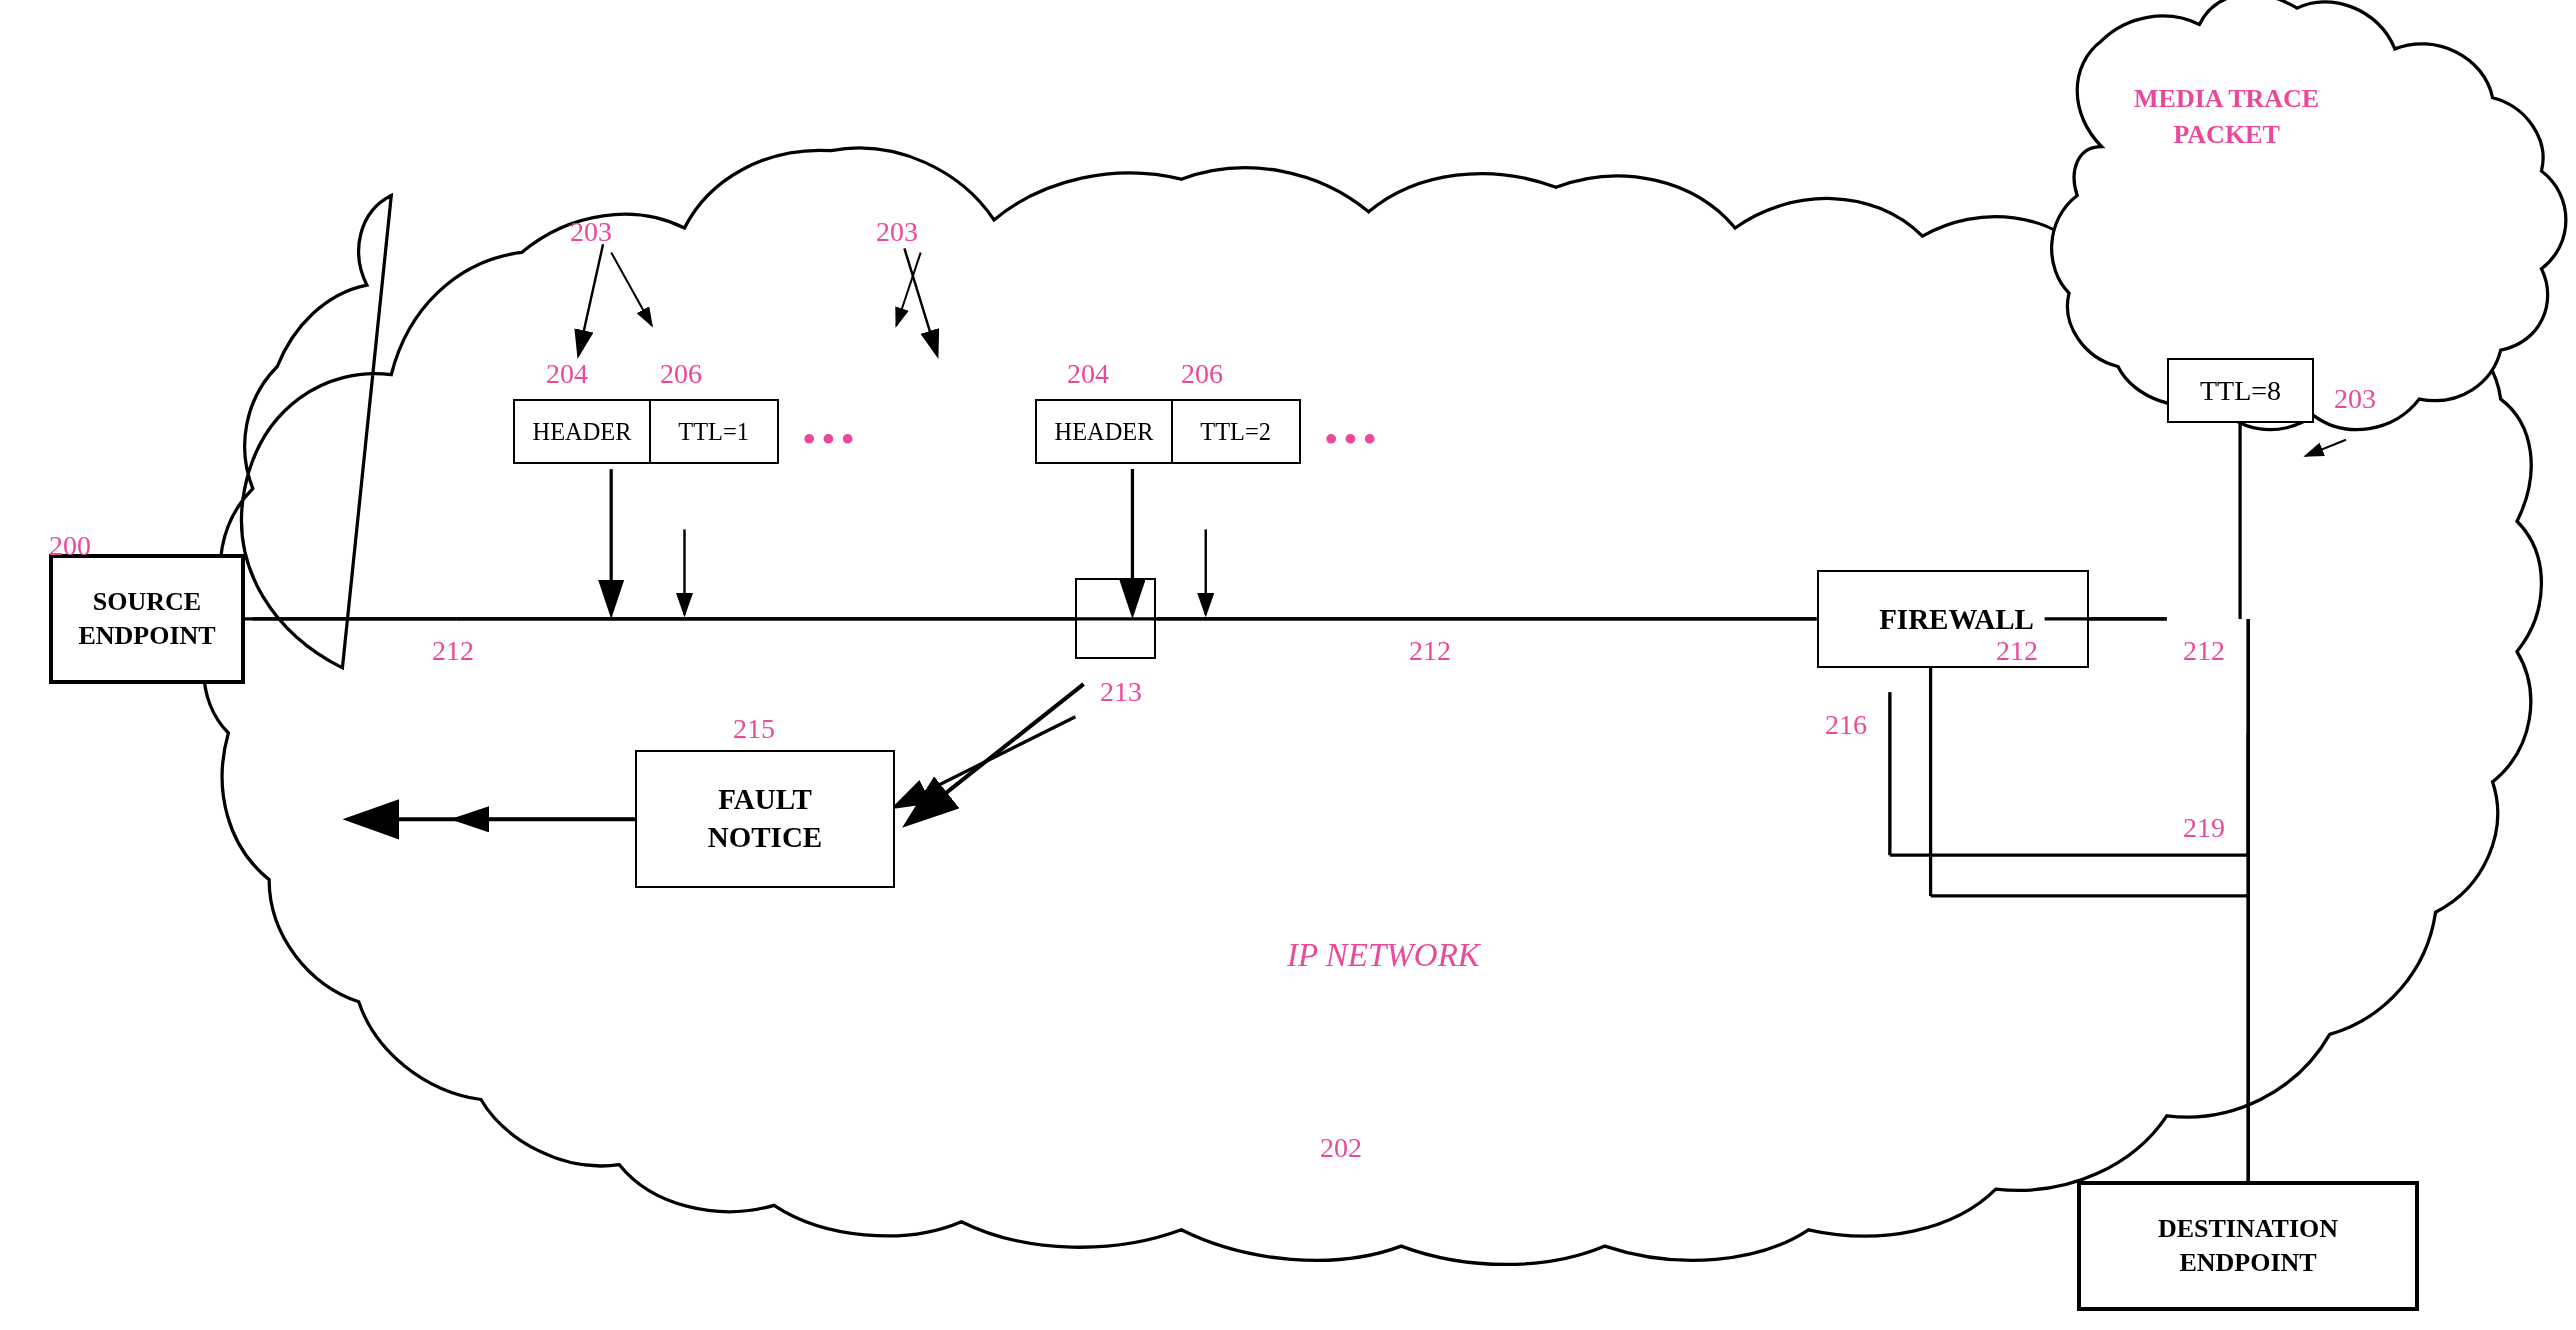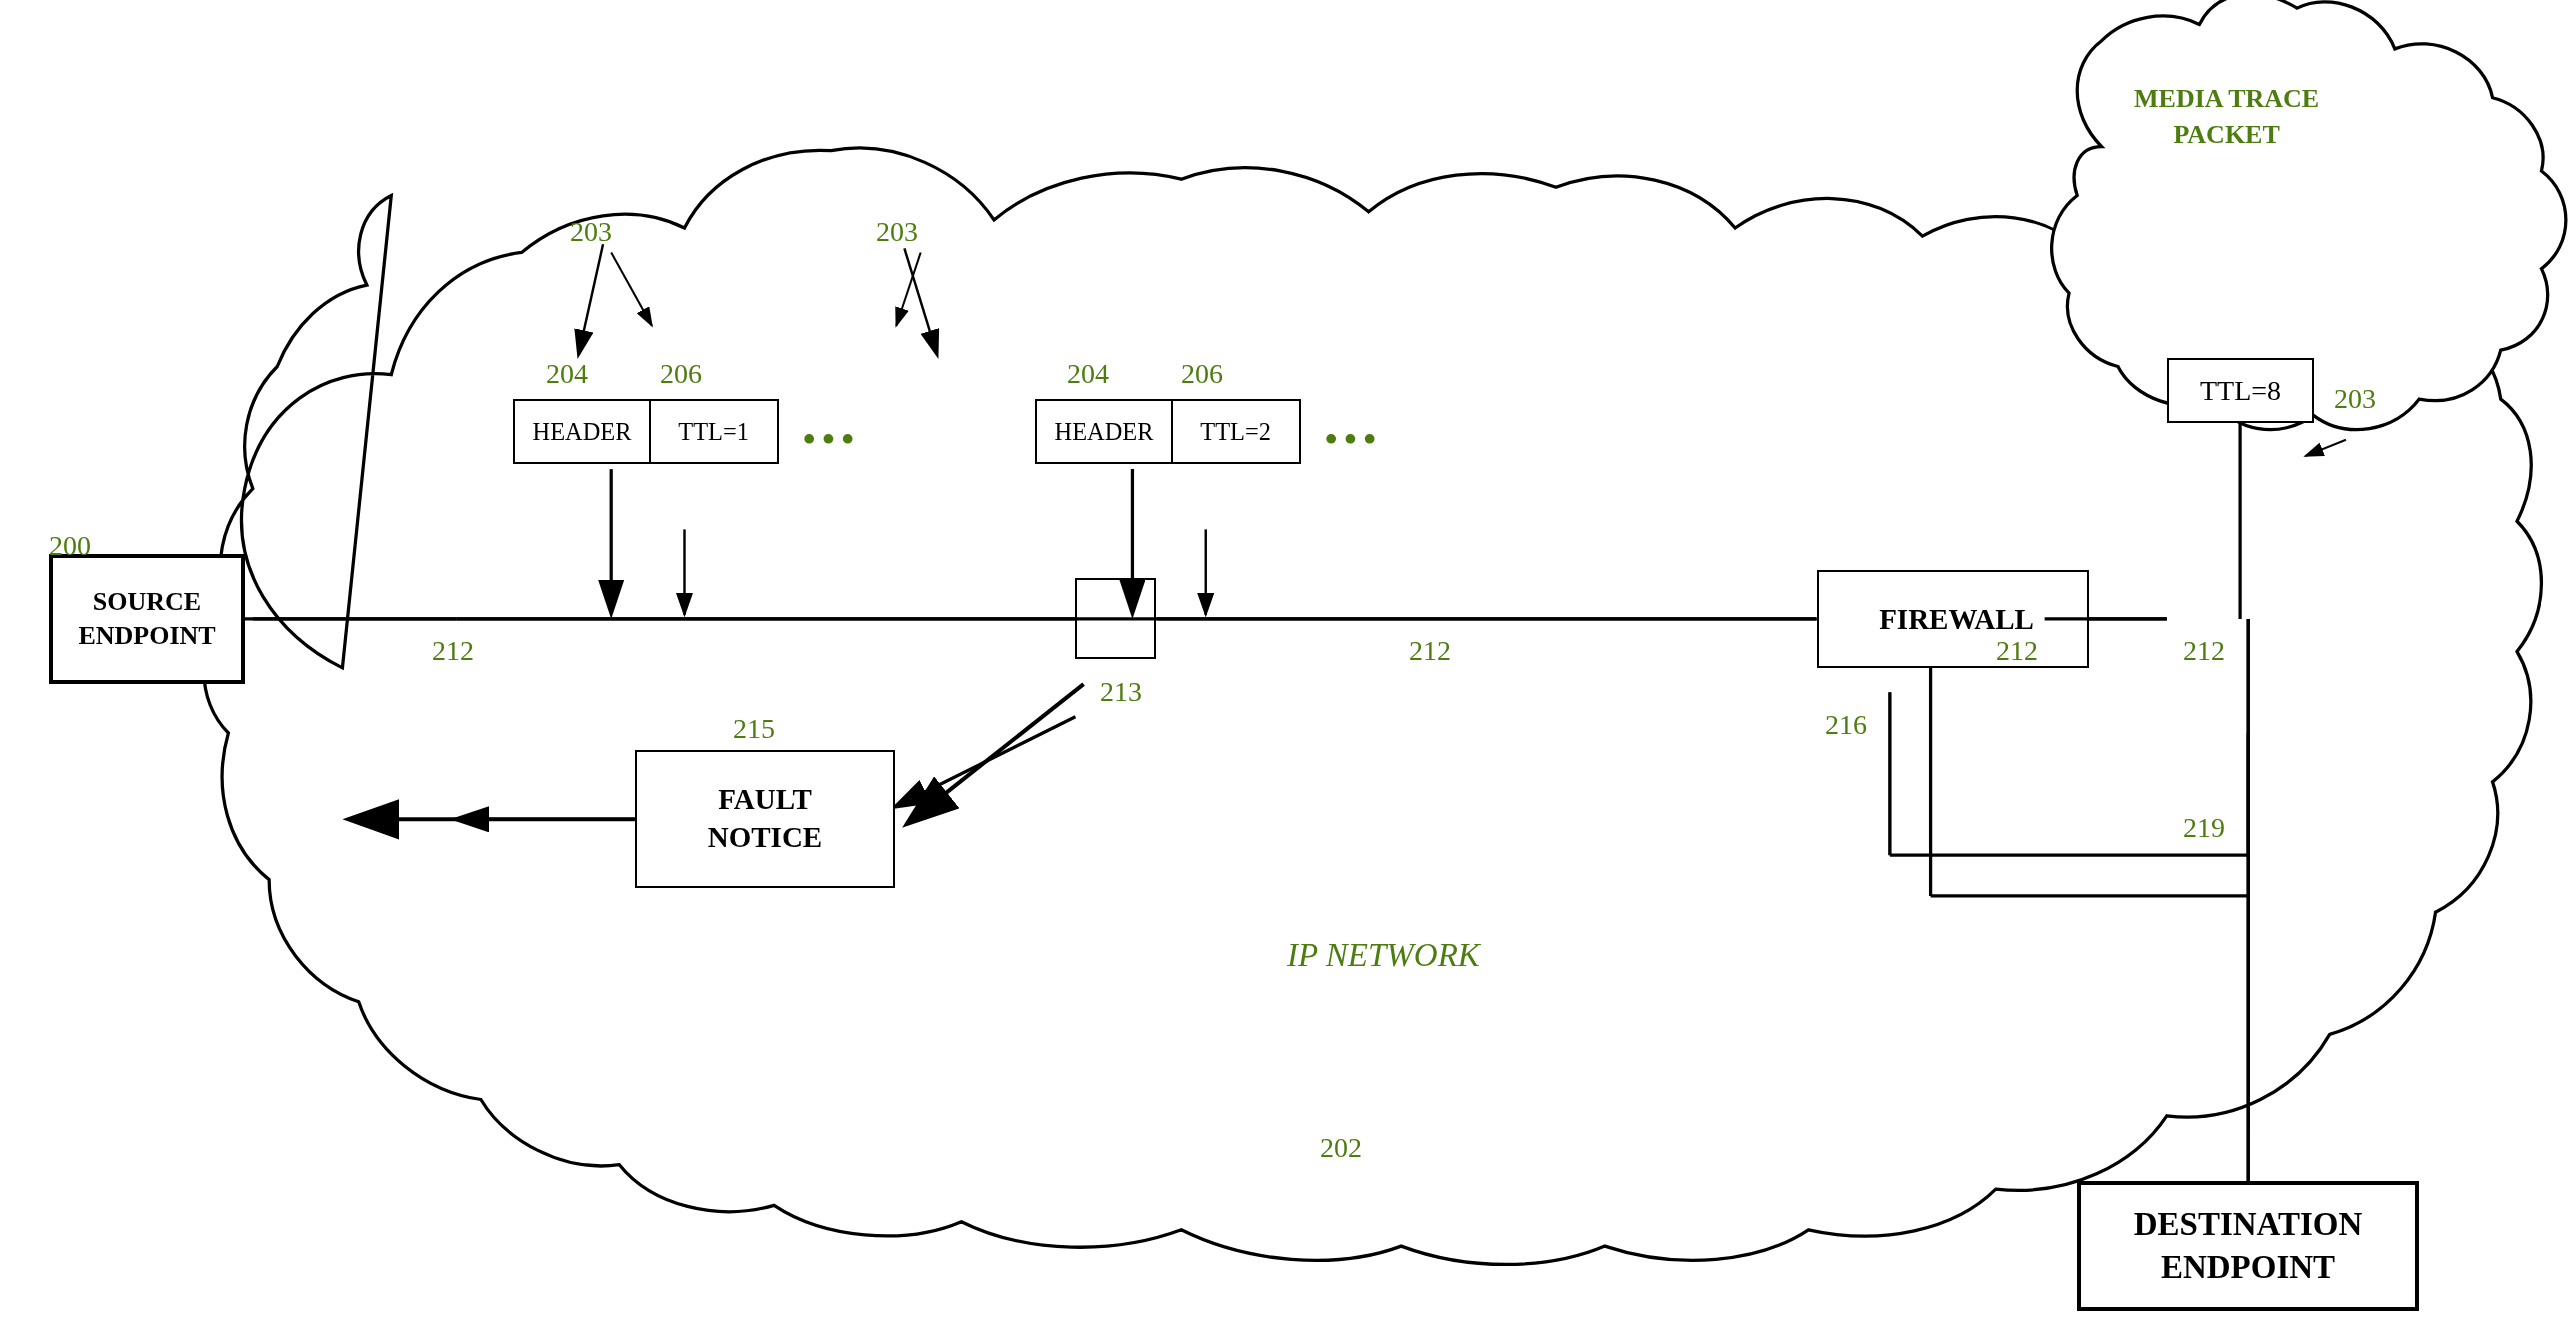--- a/index.html
+++ b/index.html
@@ -7,21 +7,21 @@
       background: #fff;
       width: 2576px;
       height: 1330px;
       overflow: hidden;
       font-family: 'Times New Roman', Times, serif;
       position: relative;
     }
     .label {
       position: absolute;
       font-size: 28px;
-      color: #4d7c0f;
+      color: #ec4899;
       white-space: nowrap;
       font-family: 'Times New Roman', Times, serif;
     }
     .box {
       position: absolute;
       border: 2.4px solid #000;
       background: #fff;
       display: flex;
       align-items: center;
       justify-content: center;
@@ -227,21 +227,21 @@
 <div class="label" style="left:2134px; top:81px; font-size:26px; text-align:center; line-height:1.4; font-weight:bold;">
   <span>MEDIA TRACE<br>PACKET</span>
 </div>
 
 <div class="box" style="left:2167px; top:358px; width:147px; height:65px; font-size:28px;">
   <span>TTL=8</span>
 </div>
 
 <div class="label" style="left:2334px; top:383px;">203</div>
 
-<div class="box box-bold" style="left:2077px; top:1181px; width:342px; height:130px; font-size:33px; font-weight:bold; text-align:center; line-height:1.3;">
+<div class="box box-bold" style="left:2077px; top:1181px; width:342px; height:130px; font-size:26px; font-weight:bold; text-align:center; line-height:1.3;">
   <span style="white-space:pre-line;">DESTINATION
 ENDPOINT</span>
 </div>
 
 <div class="label" style="left:2224px; top:1324px;">214</div>
 
 <div class="label" style="left:432px; top:635px;">212</div>
 <div class="label" style="left:1409px; top:635px;">212</div>
 <div class="label" style="left:1996px; top:635px;">212</div>
 <div class="label" style="left:2183px; top:635px;">212</div>

